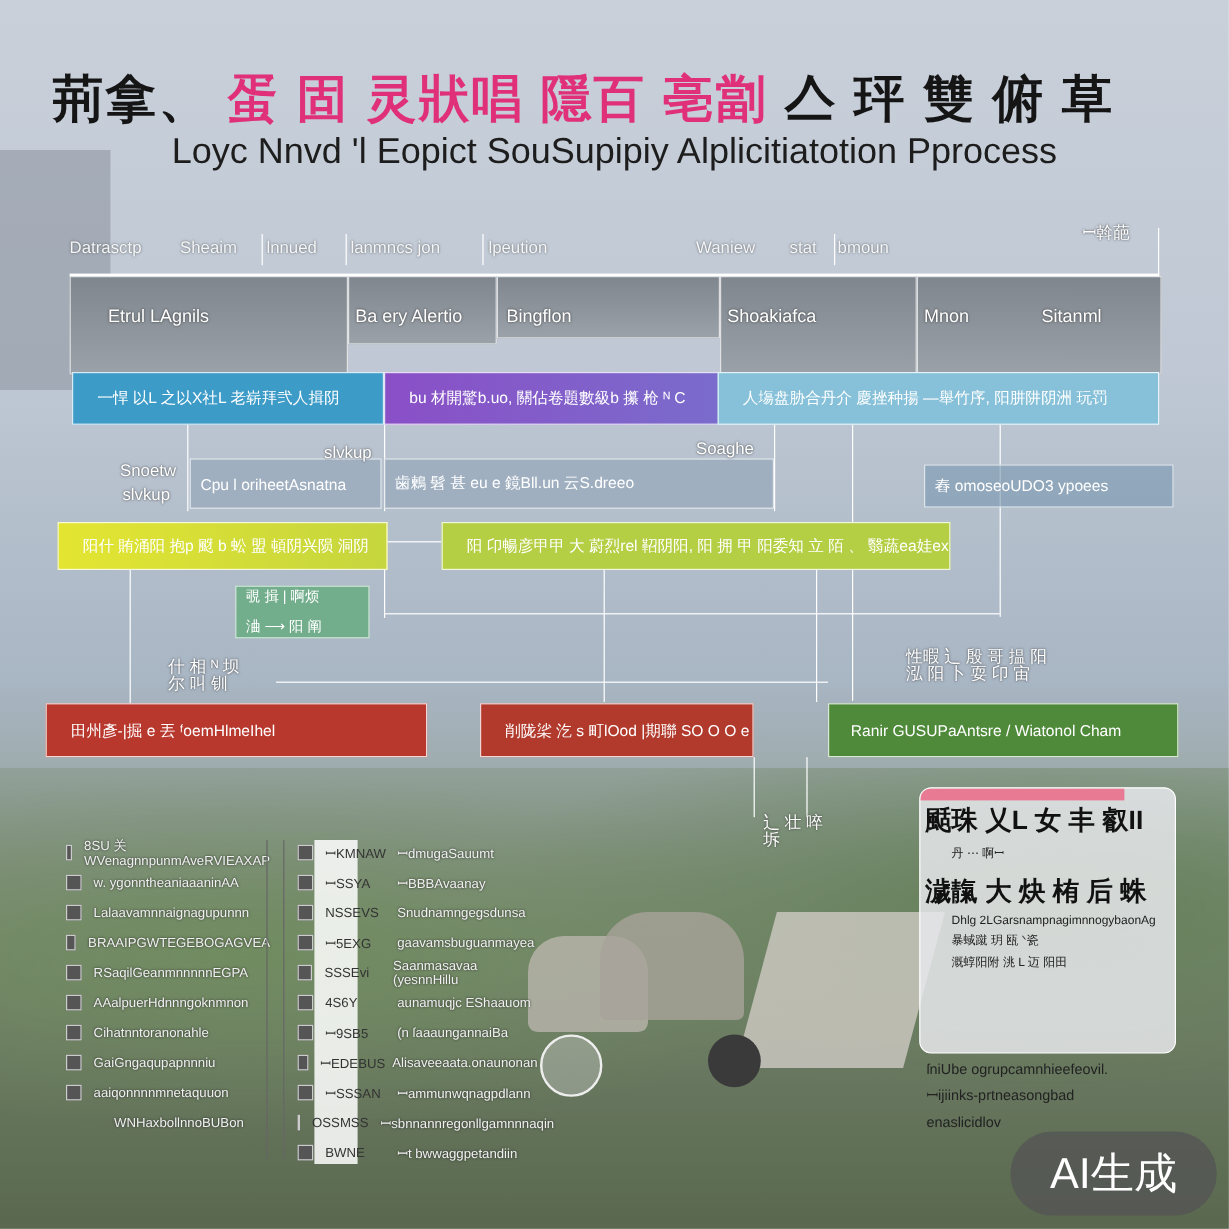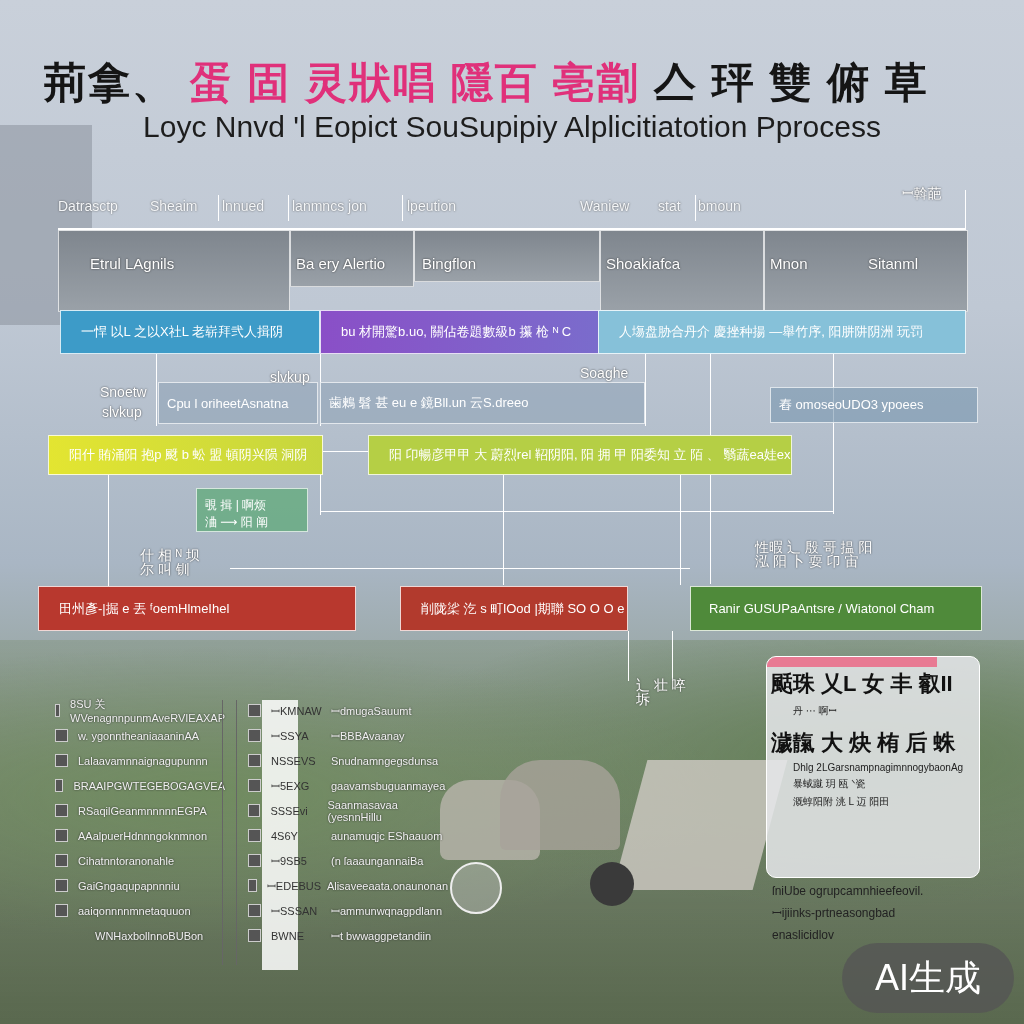--- a/index.html
+++ b/index.html
@@ -134,21 +134,21 @@
 <div class="bar" style="left:368px;top:435px;width:424px;height:40px;background:#b5cf45">
     <span>阳 卬暢彦甲甲 大 蔚烈rel 鞀阴阳, 阳 拥 甲 阳委知 立 陌 、 翳蔬ea娃ex</span>
   </div>
 
 <div class="vline" style="left:108px;top:475px;height:112px"></div>
 <div class="vline" style="left:320px;top:475px;height:40px"></div>
 <div class="vline" style="left:503px;top:475px;height:110px"></div>
 <div class="hline" style="left:320px;top:511px;width:513px"></div>
 <div class="vline" style="left:680px;top:475px;height:110px"></div>
 
-<div class="glass" style="left:196px;top:488px;width:112px;height:44px;background:rgba(95,170,120,.75);font-size:12px;flex-direction:column;align-items:flex-start;justify-content:flex-end">
+<div class="glass" style="left:196px;top:488px;width:112px;height:44px;background:rgba(95,170,120,.75);font-size:12px;flex-direction:column;align-items:flex-start;justify-content:space-between">
   <span>覗 揖 | 啊烦</span>
   <span>浀 ⟶ 阳 阐</span>
 </div>
 <span class="note" style="left:140px;top:548px;width:60px">什 相 ᴺ 坝尔 叫 钏</span>
 <span class="note" style="left:755px;top:540px;width:135px">性暇 辶 殷 哥 揾 阳 泓 阳 卜 耍 卬 宙</span>
 
 <div class="hline" style="left:230px;top:568px;width:460px"></div>
 
 <div class="bar" style="left:38px;top:586px;width:318px;height:45px;background:#b8382e">
     <span>田州彥-|掘 e 丟 ᶠoemHlmeIhel</span>
@@ -247,20 +247,25 @@
     </div>
   <div class="legend-row">
       <span class="sq"></span>
       <span style="width:50px;color:#333;text-shadow:none">ꟷEDEBUS</span>
       <span>Alisaveeaata.onaunonan</span>
     </div>
   <div class="legend-row">
       <span class="sq"></span>
       <span style="width:50px;color:#333;text-shadow:none">ꟷSSSAN</span>
       <span>ꟷammunwqnagpdlann</span>
+    </div>
+  <div class="legend-row">
+      <span class="sq"></span>
+      <span style="width:50px;color:#333;text-shadow:none">OSSMSS</span>
+      <span>ꟷsbnnannregonllgamnnnaqin</span>
     </div>
   <div class="legend-row">
       <span class="sq"></span>
       <span style="width:50px;color:#333;text-shadow:none">BWNE</span>
       <span>ꟷt bwwaggpetandiin</span>
     </div>
 </div>
 
 <div class="circle-outline"></div>
 <div class="circle-fill"></div>

